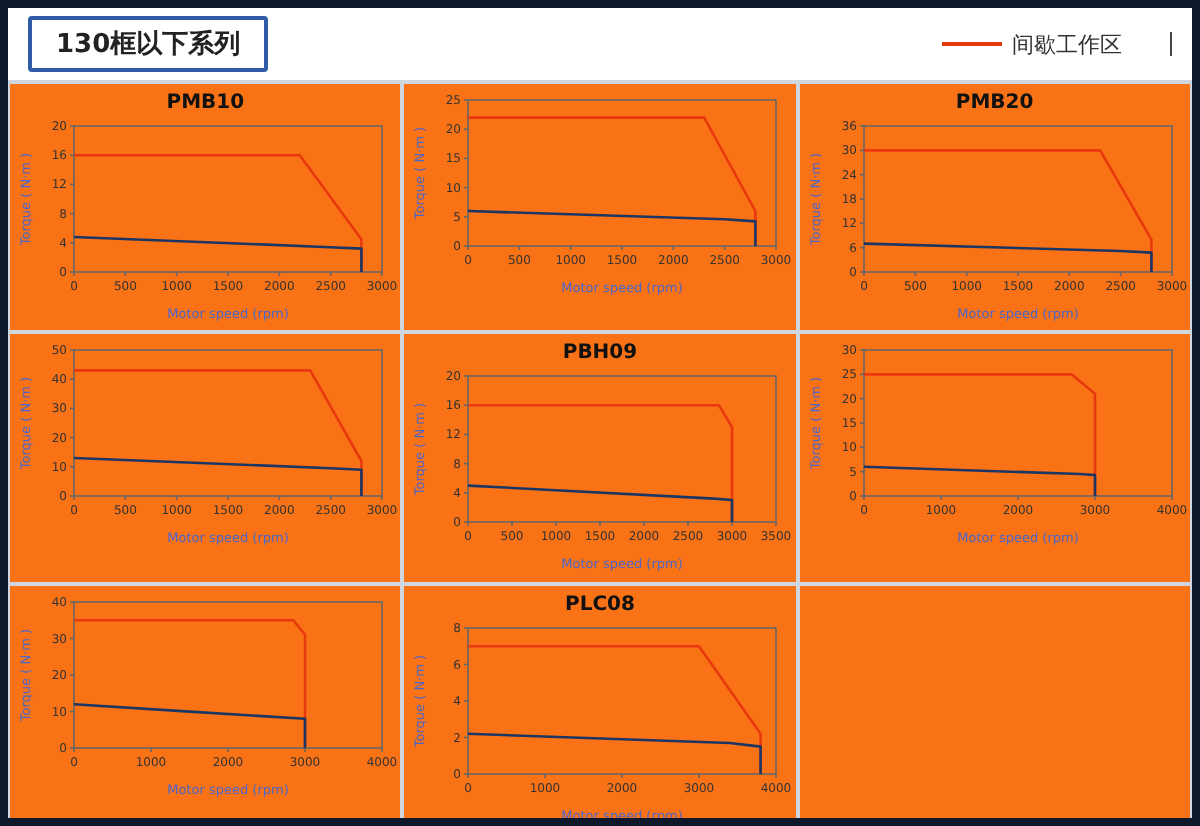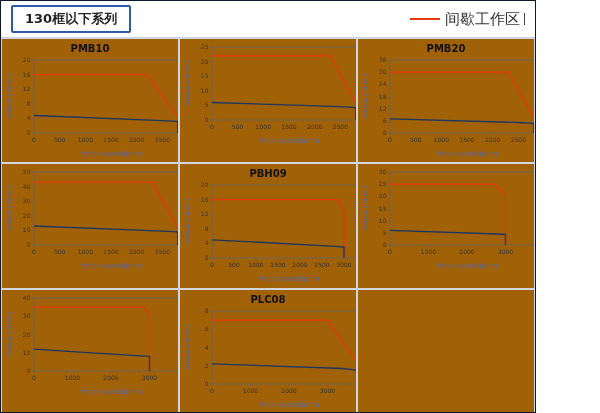--- a/index.html
+++ b/index.html
@@ -1,24 +1,24 @@
 <!DOCTYPE html>
 <html><head>
 <meta charset="utf-8">
 <style>
   html,body{margin:0;padding:0;background:#fff;font-family:"DejaVu Sans","Liberation Sans",sans-serif;}
-  .page{width:536px;height:413px;box-sizing:border-box;border:1px solid #0f172a;background:#fff;overflow:hidden;}
+  .page{width:600px;height:413px;box-sizing:border-box;border:4px solid #0f172a;background:#fff;overflow:hidden;}
   .header{height:36px;display:flex;align-items:center;justify-content:space-between;padding:0 10px;box-sizing:border-box;}
   .title-box{border:2px solid #2e5aa7;border-radius:2px;padding:3px 12px;font-weight:bold;font-size:13px;color:#222;background:#fff;}
-  .legend{display:flex;align-items:center;gap:4px;font-size:15px;color:#333;}
+  .legend{display:flex;align-items:center;gap:24px;font-size:11px;color:#333;}
   .legend-item{display:flex;align-items:center;}
   .legend-line{display:inline-block;width:30px;height:2px;margin-right:5px;}
   .legend-sep{width:1px;height:12px;background:#444;}
   .grid{display:grid;grid-template-columns:repeat(3,1fr);grid-template-rows:repeat(3,1fr);height:376px;border-top:1px solid #cfd6df;}
-  .cell{border:1px solid #cfd6df;box-sizing:border-box;padding:3px 2px 0 2px;overflow:hidden;background:#a16207;}
+  .cell{border:1px solid #cfd6df;box-sizing:border-box;padding:3px 2px 0 2px;overflow:hidden;background:#f97316;}
   .chart-title{text-align:center;font-weight:bold;font-size:10px;color:#111;height:13px;line-height:13px;}
   .chart-svg{display:block;margin:0 auto;}
 </style>
 </head>
 <body>
 
 <div class="page">
   <div class="header">
     <div class="title-box">
       <span>130框以下系列</span>

